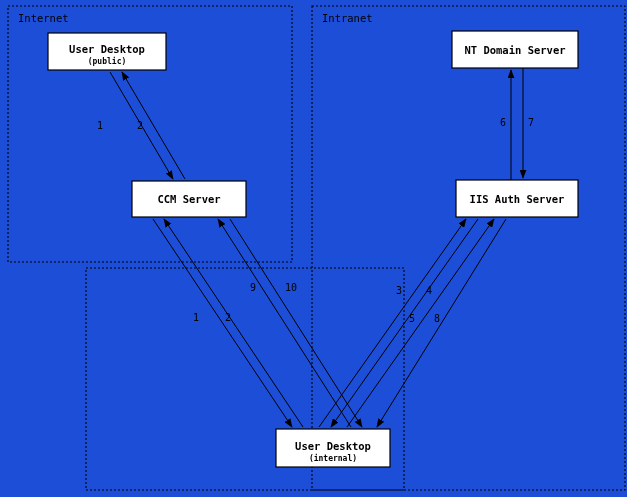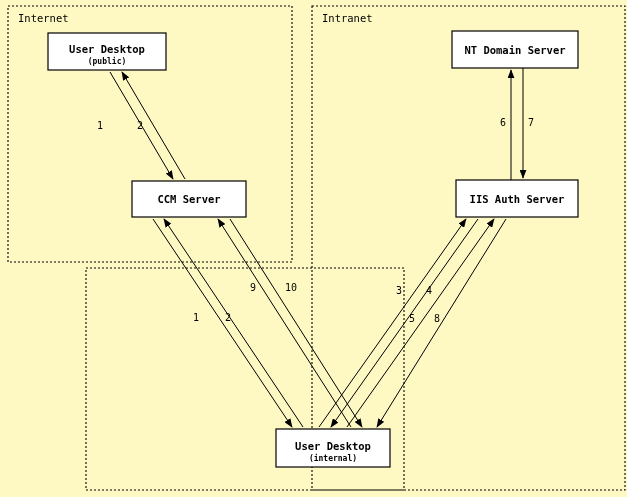--- a/index.html
+++ b/index.html
@@ -7,21 +7,21 @@
     padding: 0;
     background: #ffffff;
   }
   body {
     font-family: "DejaVu Sans Mono", monospace;
   }
   #canvas {
     position: relative;
     width: 627px;
     height: 497px;
-    background: #fef9c3;
+    background: #1d4ed8;
     overflow: hidden;
   }
   svg#diagram {
     position: absolute;
     left: 0;
     top: 0;
     width: 627px;
     height: 497px;
   }
   .zone-label {

